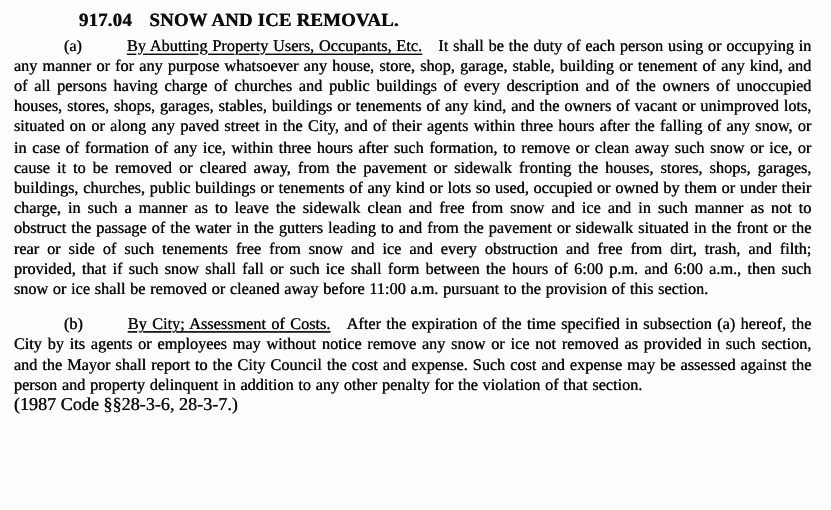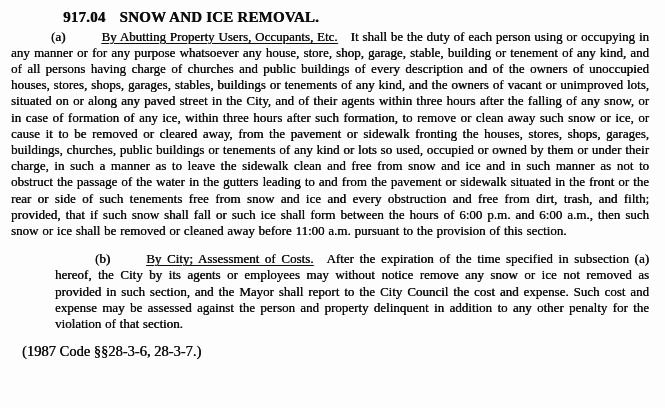--- a/index.html
+++ b/index.html
@@ -30,29 +30,29 @@
   p.code-para {
     margin: 0;
     font-size: 13px;
     line-height: 16.2px;
     text-align: justify;
     text-align-last: left;
     text-indent: 40px;
     text-shadow: 0.3px 0 0 currentColor;
     word-spacing: 0.5px;
   }
-  p.code-para.para-b { margin-top: 12px; margin-left: 44px; }
+  p.code-para.para-b { margin-top: 12px; }
   .para-label { margin-right: 36px; }
   .para-subheading {
     text-decoration: underline;
     text-underline-offset: 2px;
     margin-right: 13px;
   }
   p.citation {
-    margin: 11px;
+    margin: 0;
     font-size: 14.5px;
     line-height: 16.2px;
     text-shadow: 0.3px 0 0 currentColor;
   }
 </style>
 </head>
 <body>
 
 <div class="page">
 

